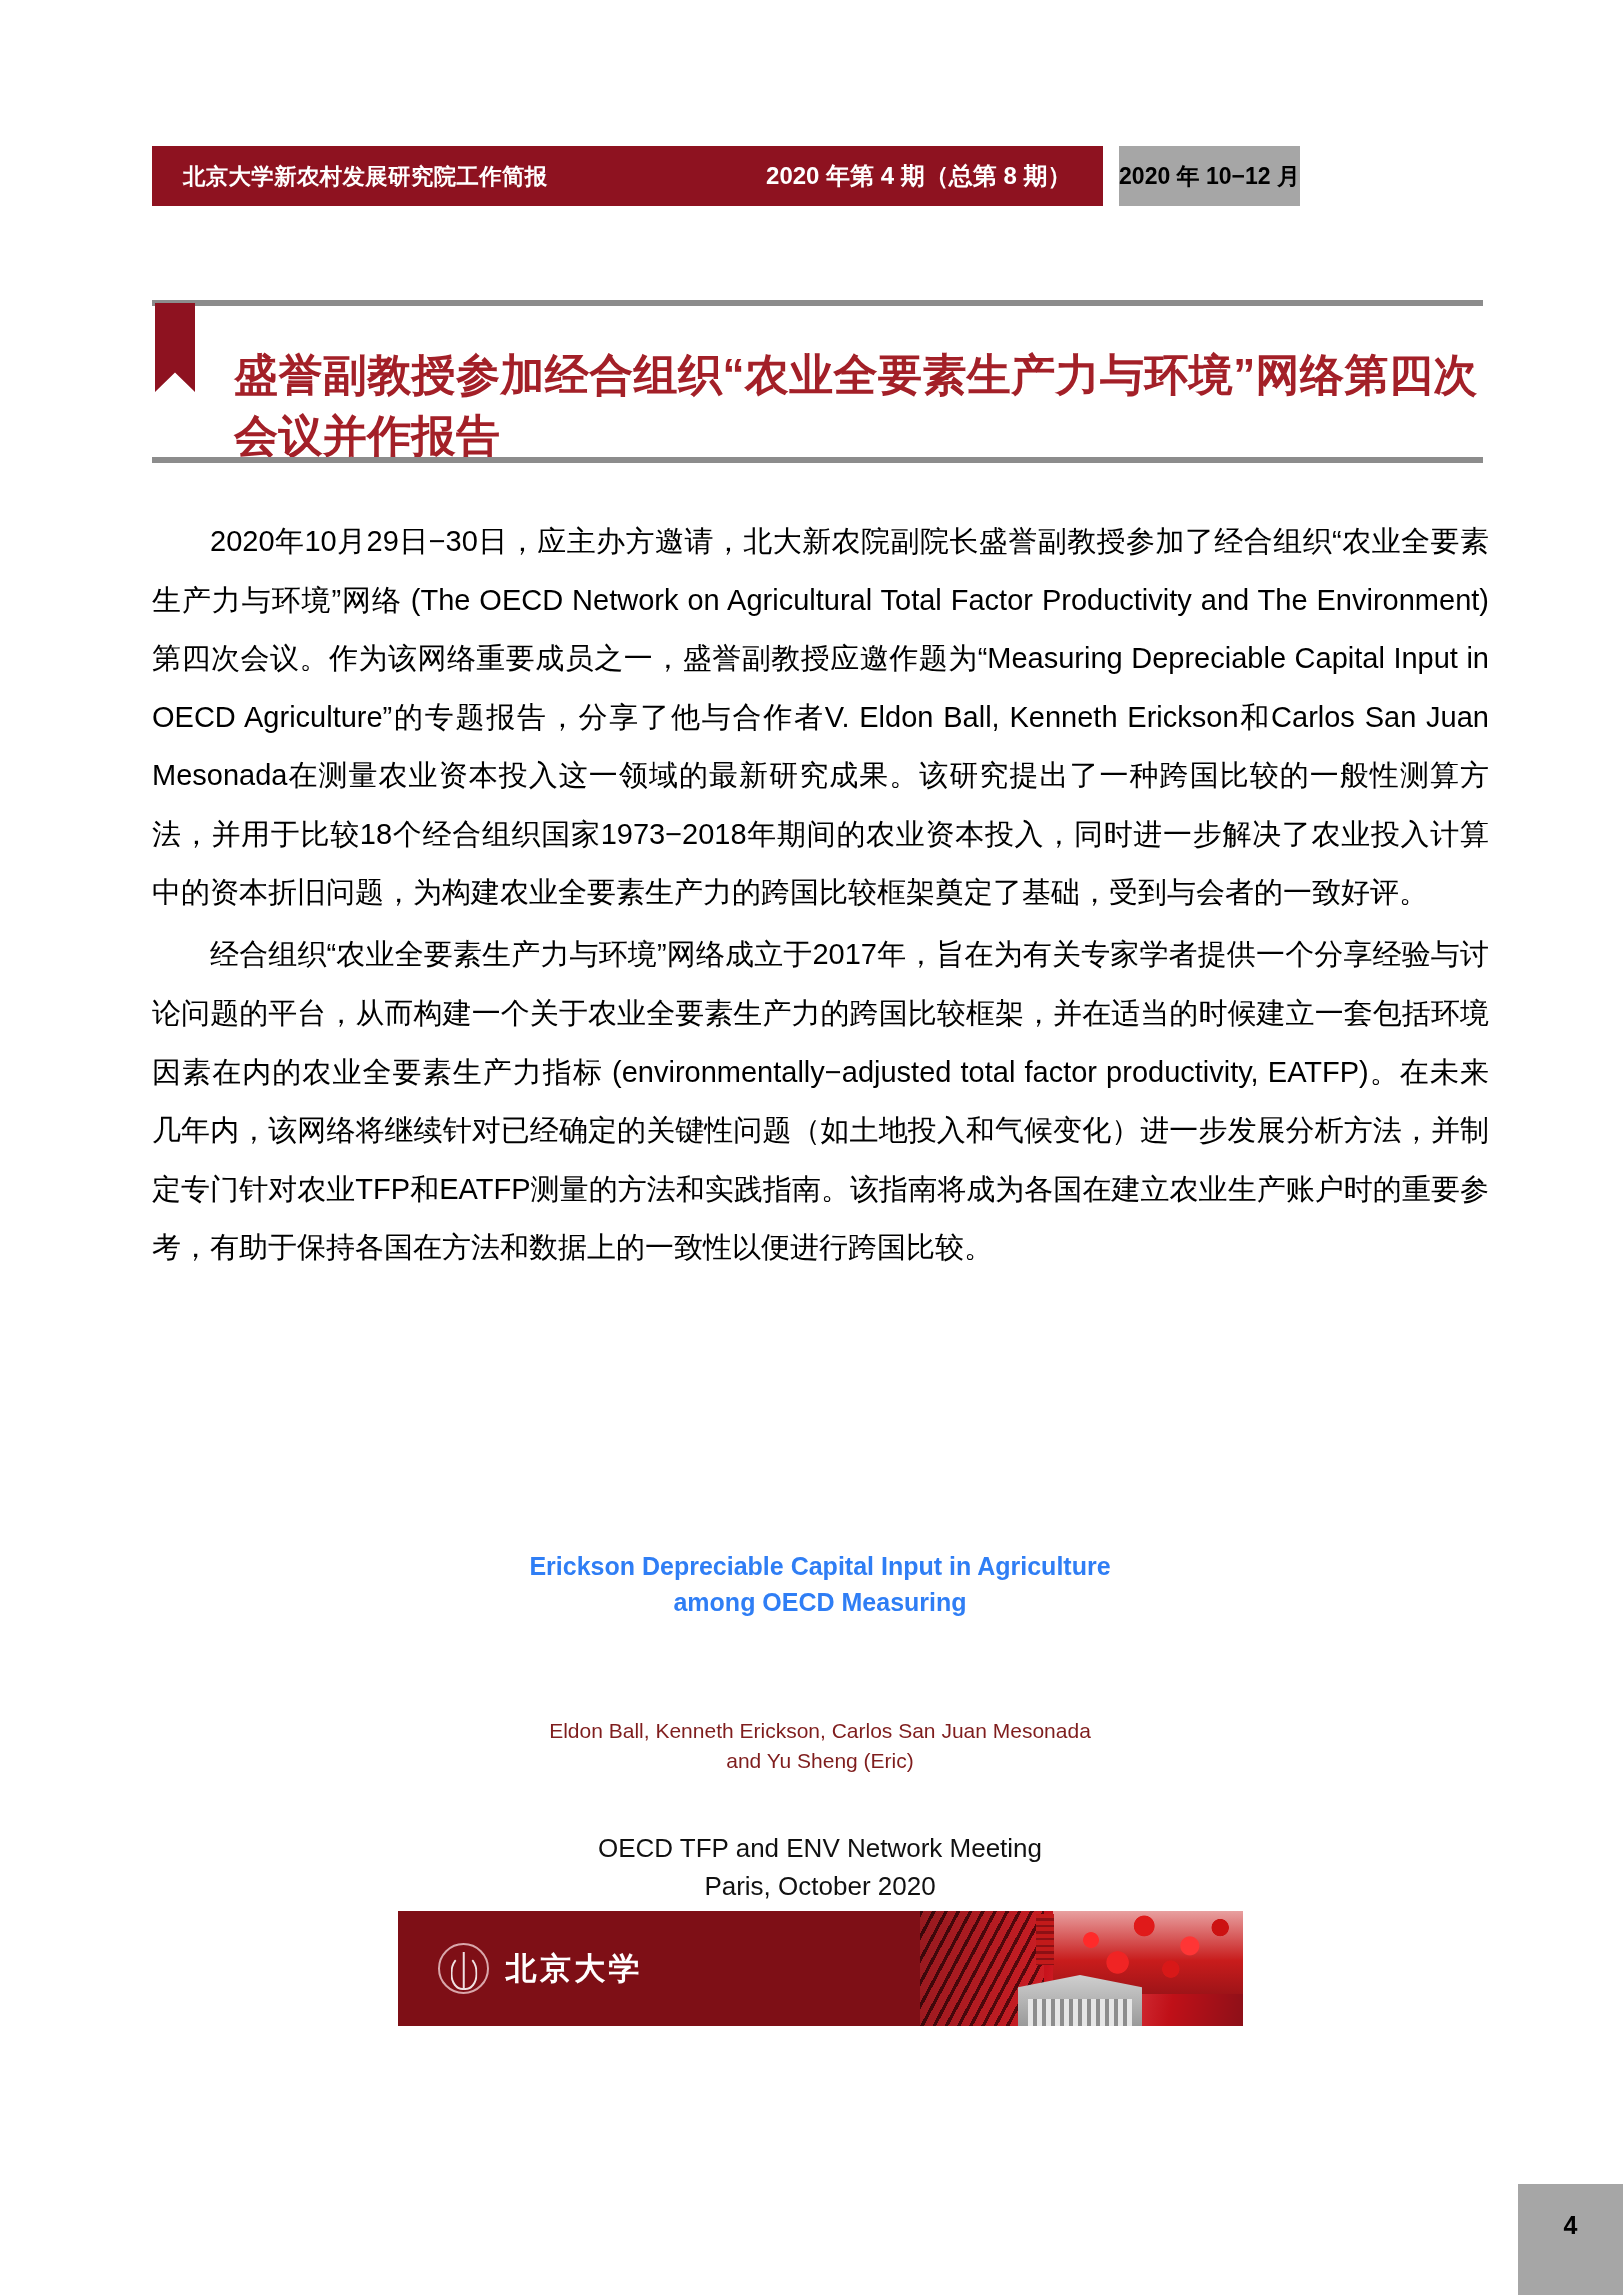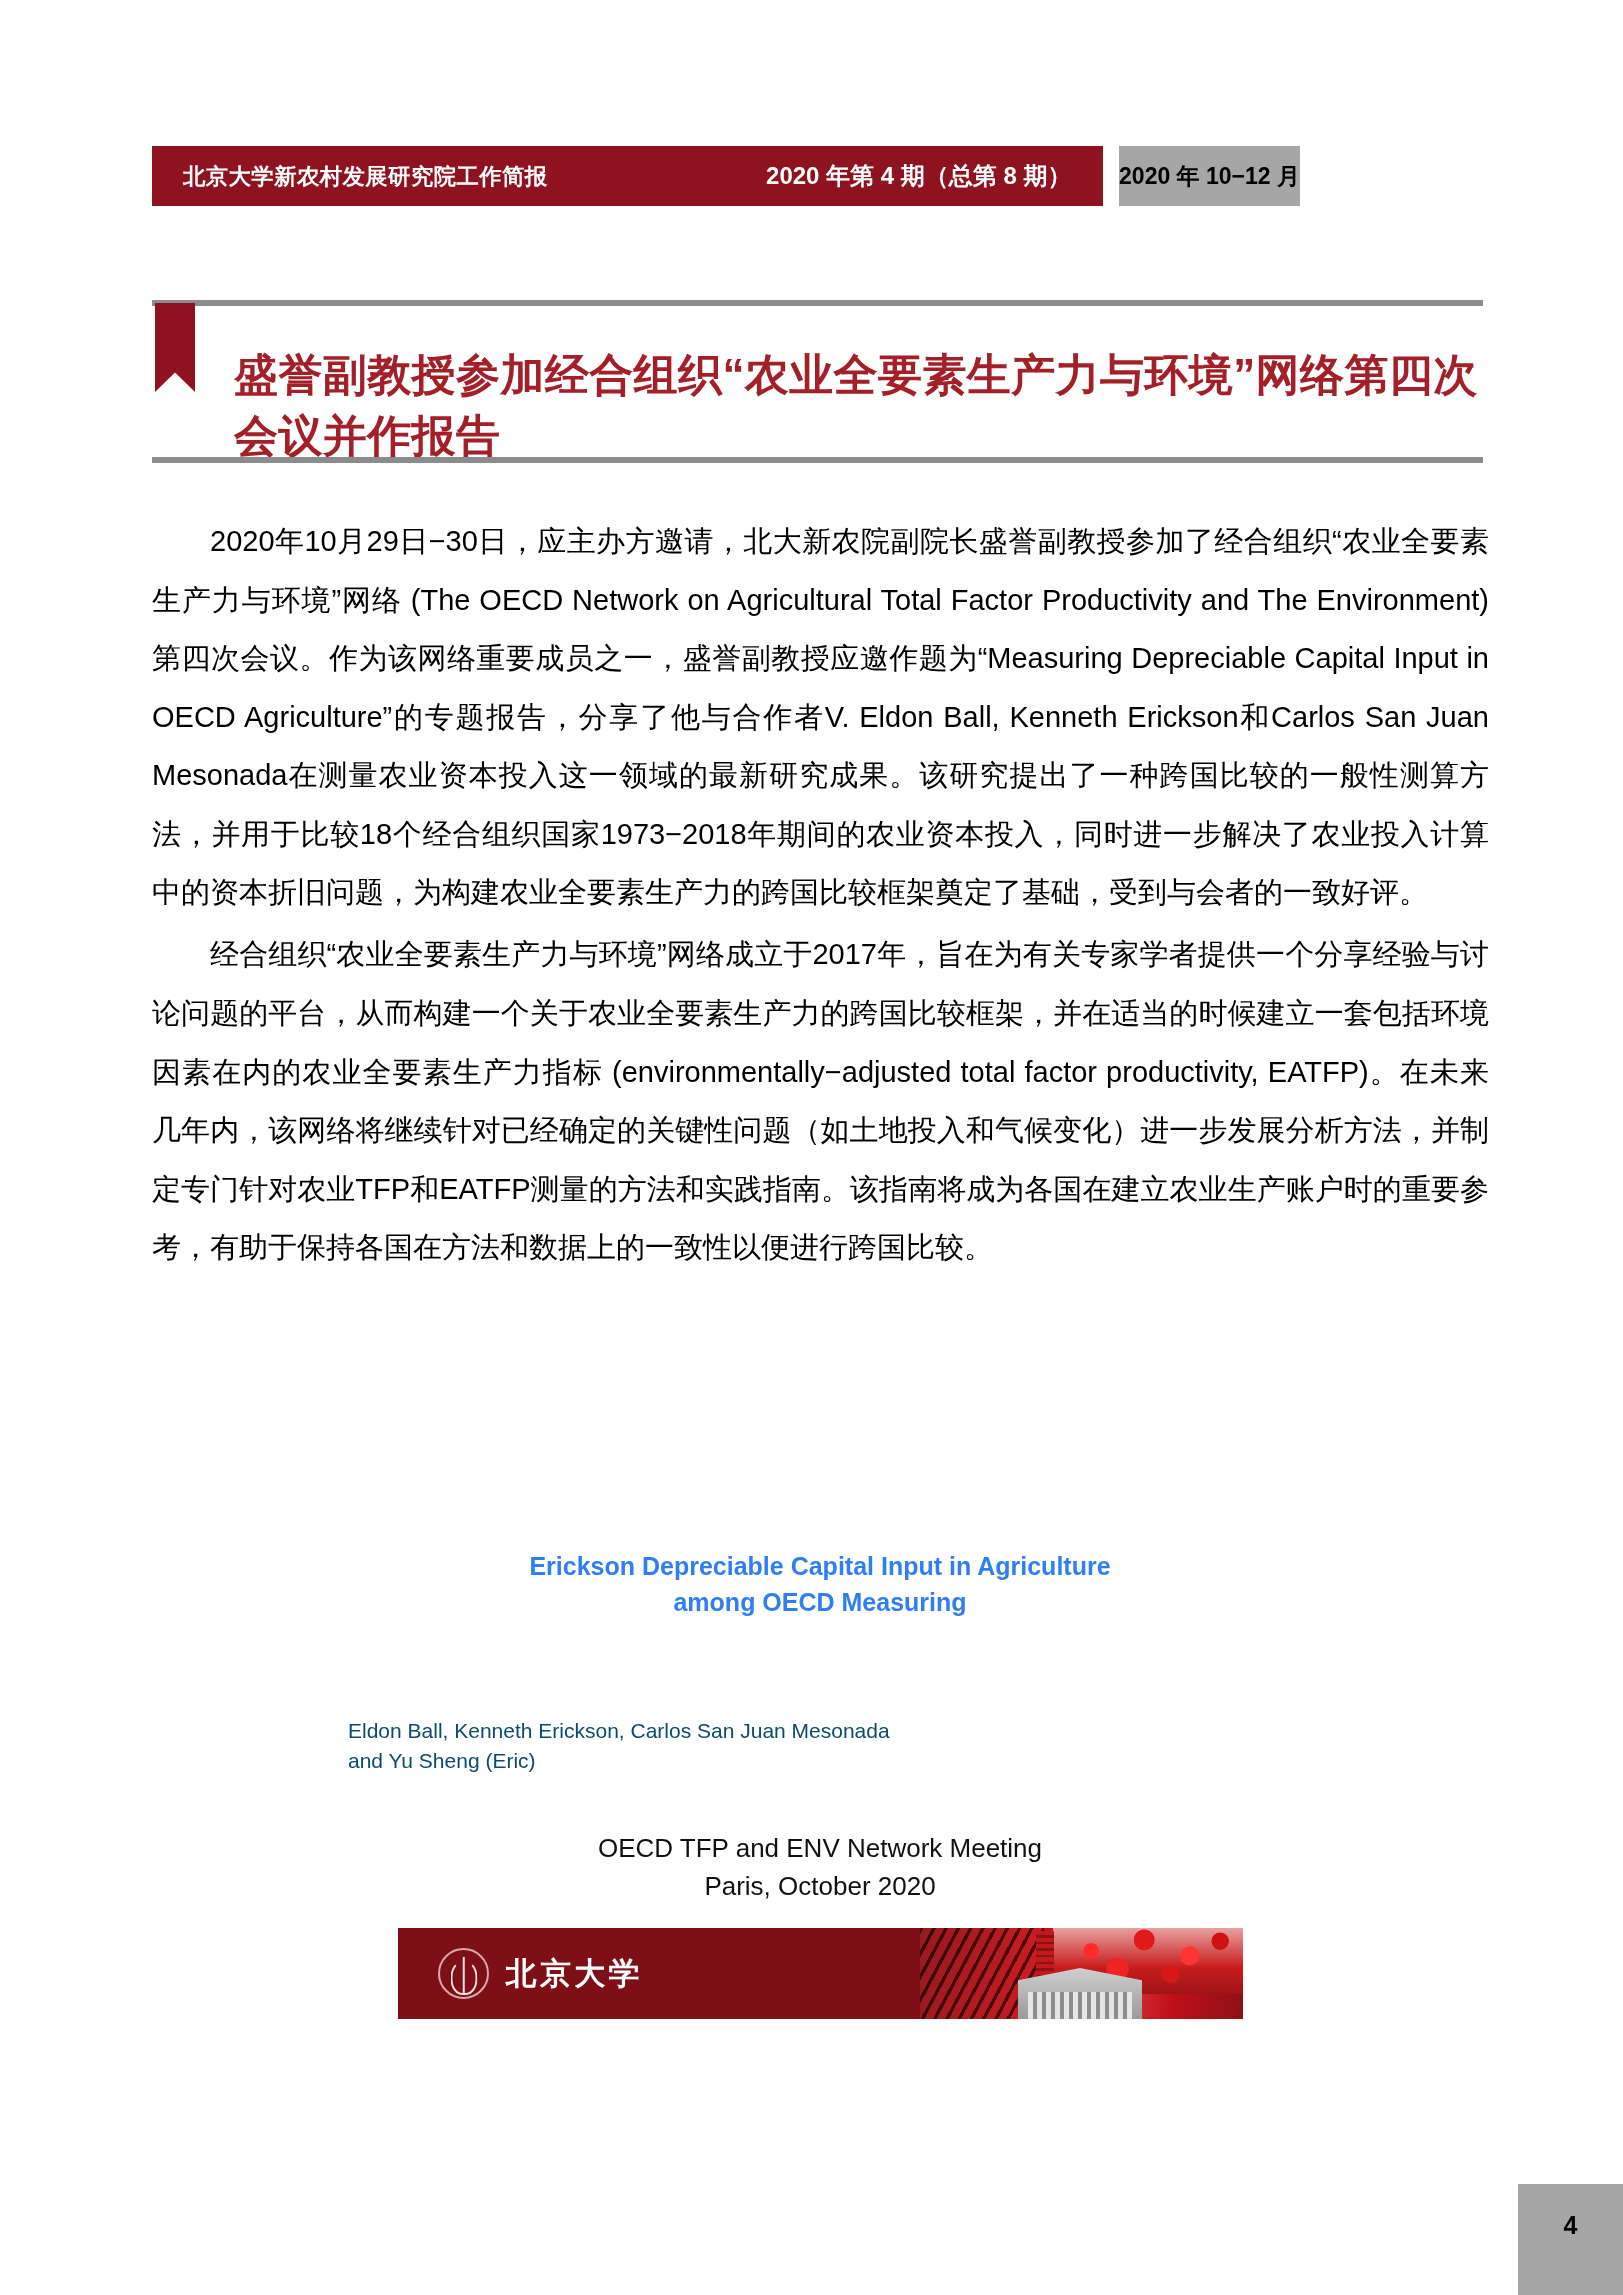--- a/index.html
+++ b/index.html
@@ -147,44 +147,45 @@
     color: #2f7ef5;
     font-size: 25px;
     font-weight: 700;
     line-height: 1.42;
   }
   .slide-authors {
     position: absolute;
     left: 0;
     top: 217px;
     width: 100%;
-    color: #0c4a6e;
+    text-align: center;
+    color: #7f1d1d;
     font-size: 21px;
     font-weight: 400;
     line-height: 1.45;
   }
   .slide-meeting {
     position: absolute;
     left: 0;
     top: 331px;
     width: 100%;
     text-align: center;
     color: #111111;
     font-size: 26px;
     font-weight: 400;
     line-height: 1.45;
   }
 
   
   .pku-banner {
     position: absolute;
     left: 50px;
-    top: 429px;
+    top: 412px;
     width: 845px;
-    height: 91px;
+    height: 115px;
     background: #f9a8d4;
     overflow: hidden;
     display: flex;
   }
   .pku-left {
     width: 522px;
     background: #7e0f16;
     display: flex;
     align-items: center;
     padding-left: 40px;

